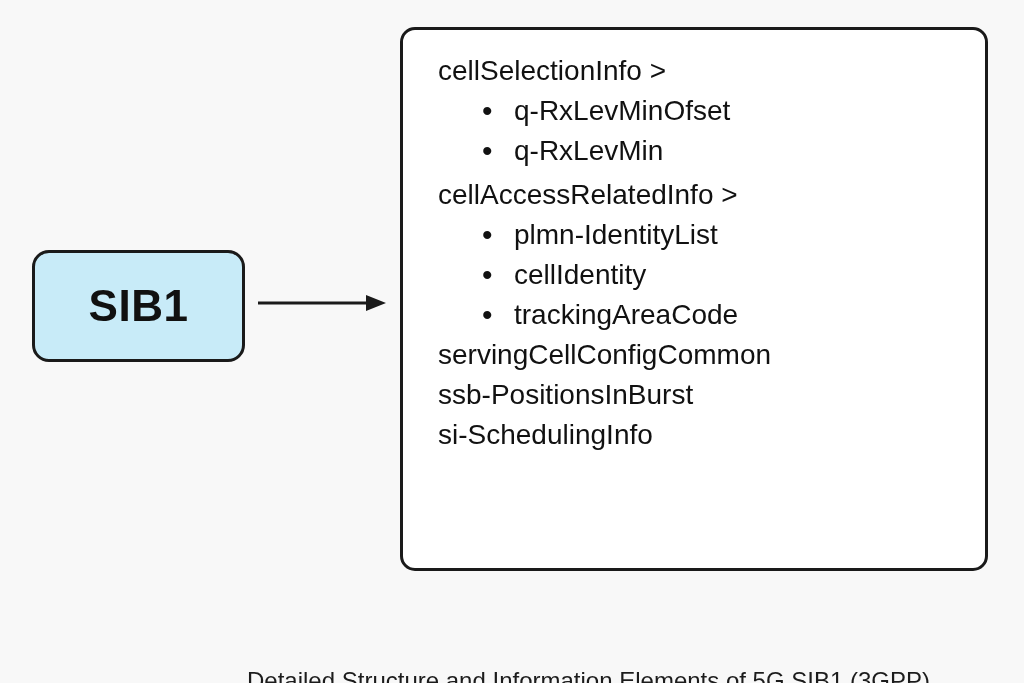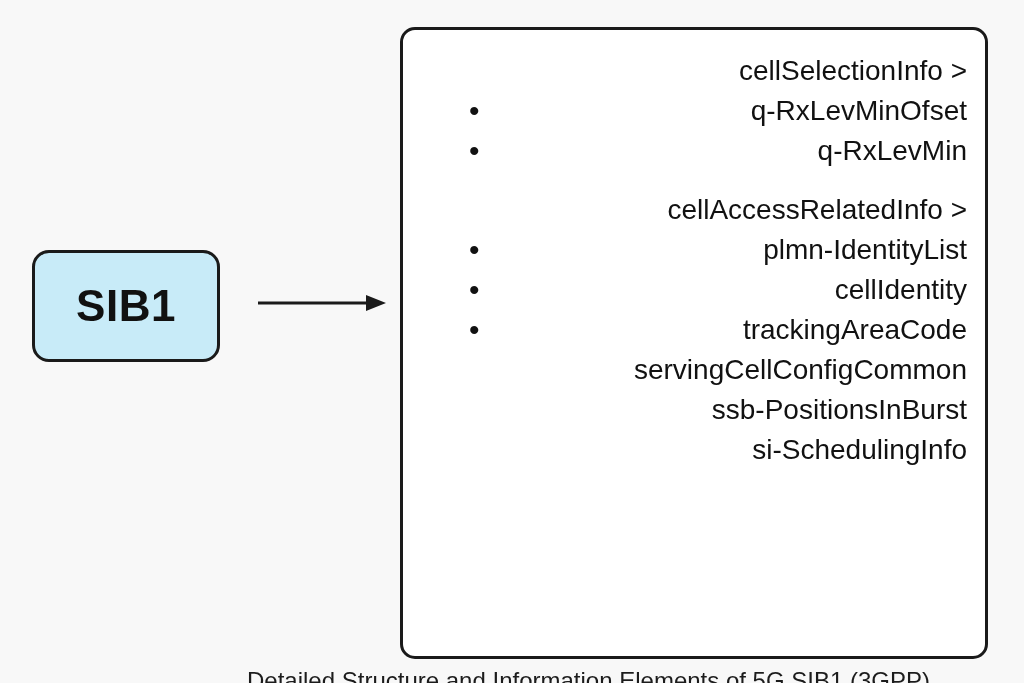--- a/index.html
+++ b/index.html
@@ -18,21 +18,21 @@
     overflow: hidden;
   }
   .stage {
     position: relative;
     width: 1024px; height: 683px;
     background: var(--background);
   }
   .node {
     position: absolute;
     left: 32px; top: 250px;
-    width: 188px; height: 112px;
+    width: 213px; height: 112px;
     background: var(--node-fill);
     border: 3px solid var(--stroke);
     border-radius: 17px;
     display: flex; align-items: center; justify-content: center;
   }
   .node-label {
     font-size: 44px;
     font-weight: bold;
     letter-spacing: 0.5px;
     color: var(--text);
@@ -41,48 +41,47 @@
     position: absolute;
     left: 256px; top: 294px;
     width: 132px; height: 18px;
     display: block;
   }
   .arrow line { stroke: var(--stroke); stroke-width: 3; }
   .arrow polygon { fill: var(--stroke); }
   .detail-box {
     position: absolute;
     left: 400px; top: 27px;
-    width: 588px; height: 632px;
+    width: 588px; height: 544px;
     background: var(--box-fill);
     border: 3px solid var(--stroke);
     border-radius: 15px;
-    padding: 21px 18px 18px 22px;
+    padding: 21px 18px 18px 35px;
     font-size: 28px;
     line-height: 40px;
     color: var(--text);
-    text-align: right;
   }
   .group-header { white-space: nowrap; }
   .group-header + .bullets { margin: 0; }
   .bullets {
     list-style: none;
     margin: 0;
   }
   .bullets li {
     padding-left: 76px;
     position: relative;
     white-space: nowrap;
   }
   .bullets li::before {
     content: "\2022";
     position: absolute;
     left: 44px;
     font-size: 30px;
   }
-  .group-header.spaced { margin-top: 19px; }
+  .group-header.spaced { margin-top: 4px; }
   .plain-item { white-space: nowrap; }
   .caption {
     position: absolute;
     left: 247px; top: 624px;
     width: 760px;
     font-size: 24px;
     line-height: 30px;
     color: #1c1c1c;
     white-space: nowrap;
     margin-top: 42px;

